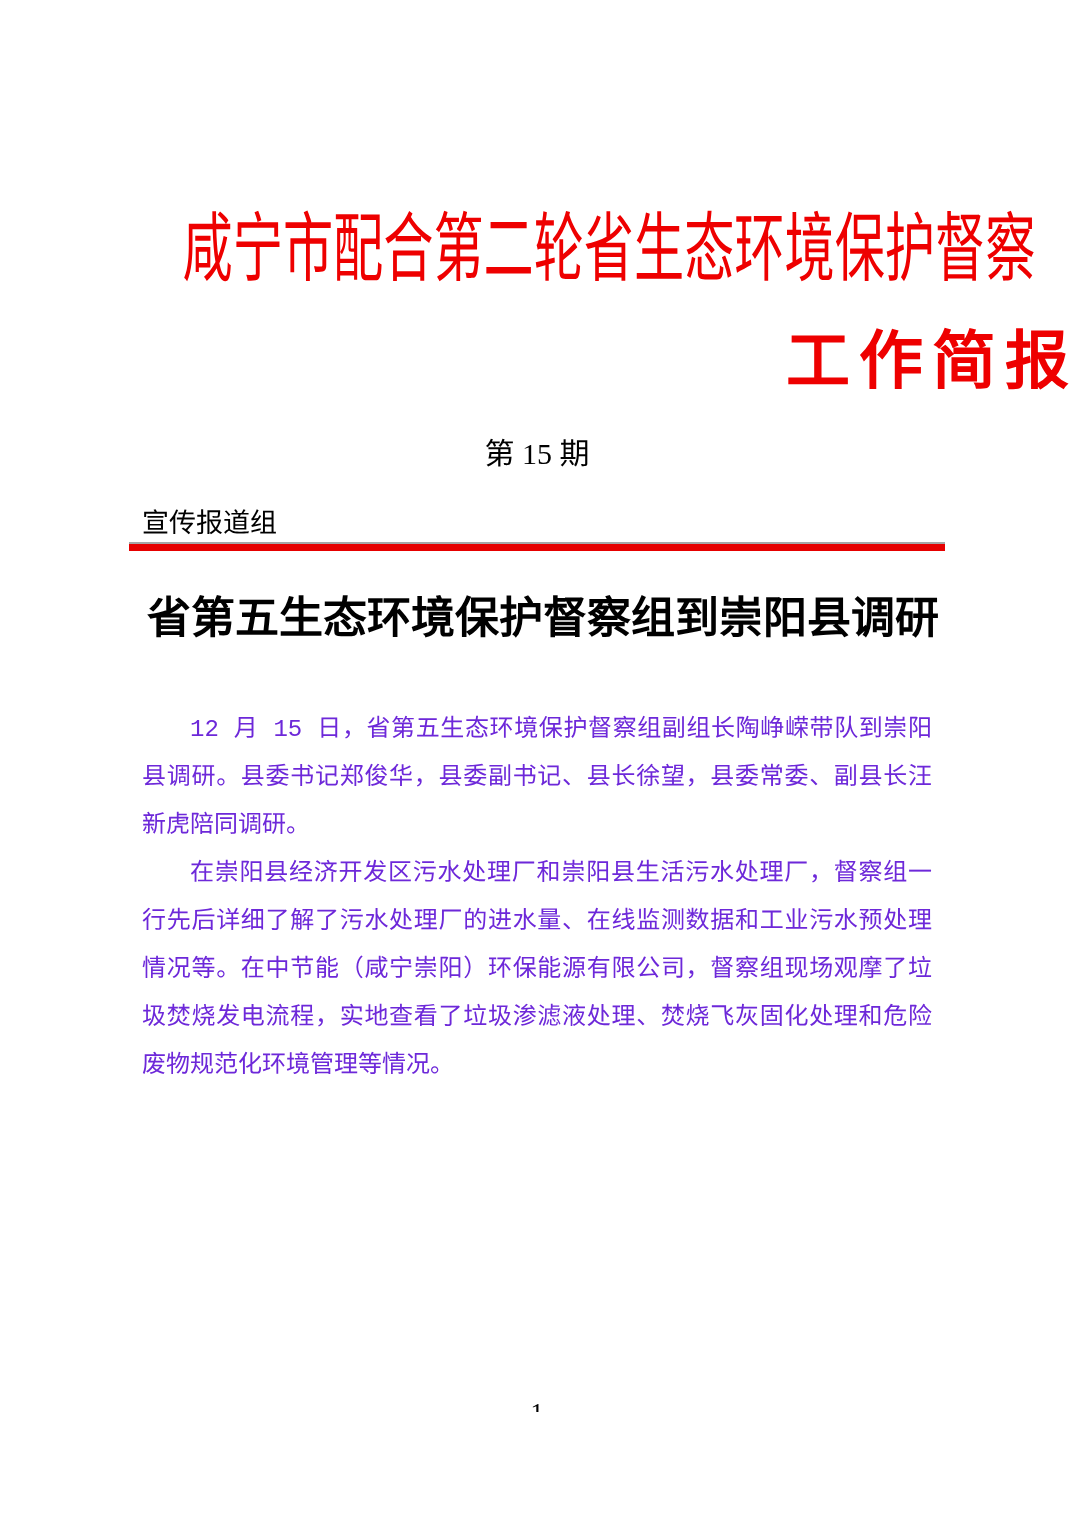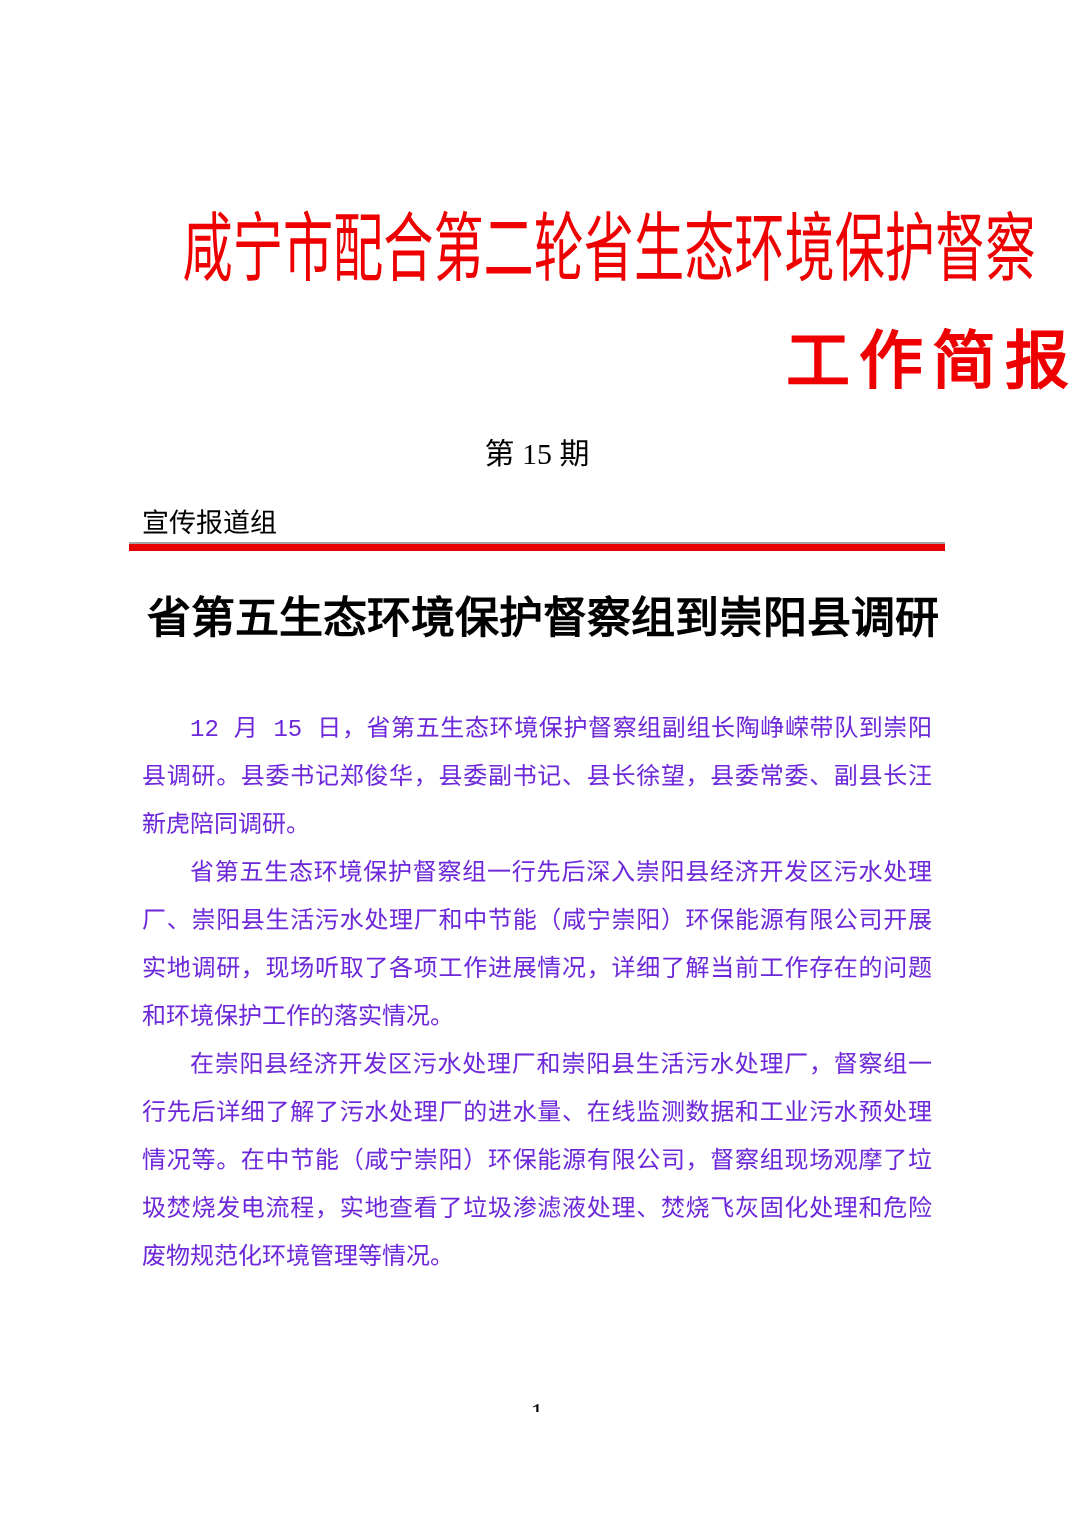--- a/index.html
+++ b/index.html
@@ -145,21 +145,20 @@
       <div class="thin-rule"></div>
       <div class="red-rule"></div>
     </div>
   </header>
 
   <main>
     <h1 class="article-title">省第五生态环境保护督察组到崇阳县调研</h1>
 
     <div class="article-body">
       <p class="body-para">12 月 15 日，省第五生态环境保护督察组副组长陶峥嵘带队到崇阳县调研。县委书记郑俊华，县委副书记、县长徐望，县委常委、副县长汪新虎陪同调研。</p>
-      <p class="body-para">省第五生态环境保护督察组一行先后深入崇阳县经济开发区污水处理厂、崇阳县生活污水处理厂和中节能（咸宁崇阳）环保能源有限公司开展实地调研，现场听取了各项工作进展情况，详细了解当前工作存在的问题和环境保护工作的落实情况。</p>
       <p class="body-para">在崇阳县经济开发区污水处理厂和崇阳县生活污水处理厂，督察组一行先后详细了解了污水处理厂的进水量、在线监测数据和工业污水预处理情况等。在中节能（咸宁崇阳）环保能源有限公司，督察组现场观摩了垃圾焚烧发电流程，实地查看了垃圾渗滤液处理、焚烧飞灰固化处理和危险废物规范化环境管理等情况。</p>
     </div>
   </main>
 
   <footer class="page-footer">
     <span class="page-number">1</span>
   </footer>
 
 </div>
 

